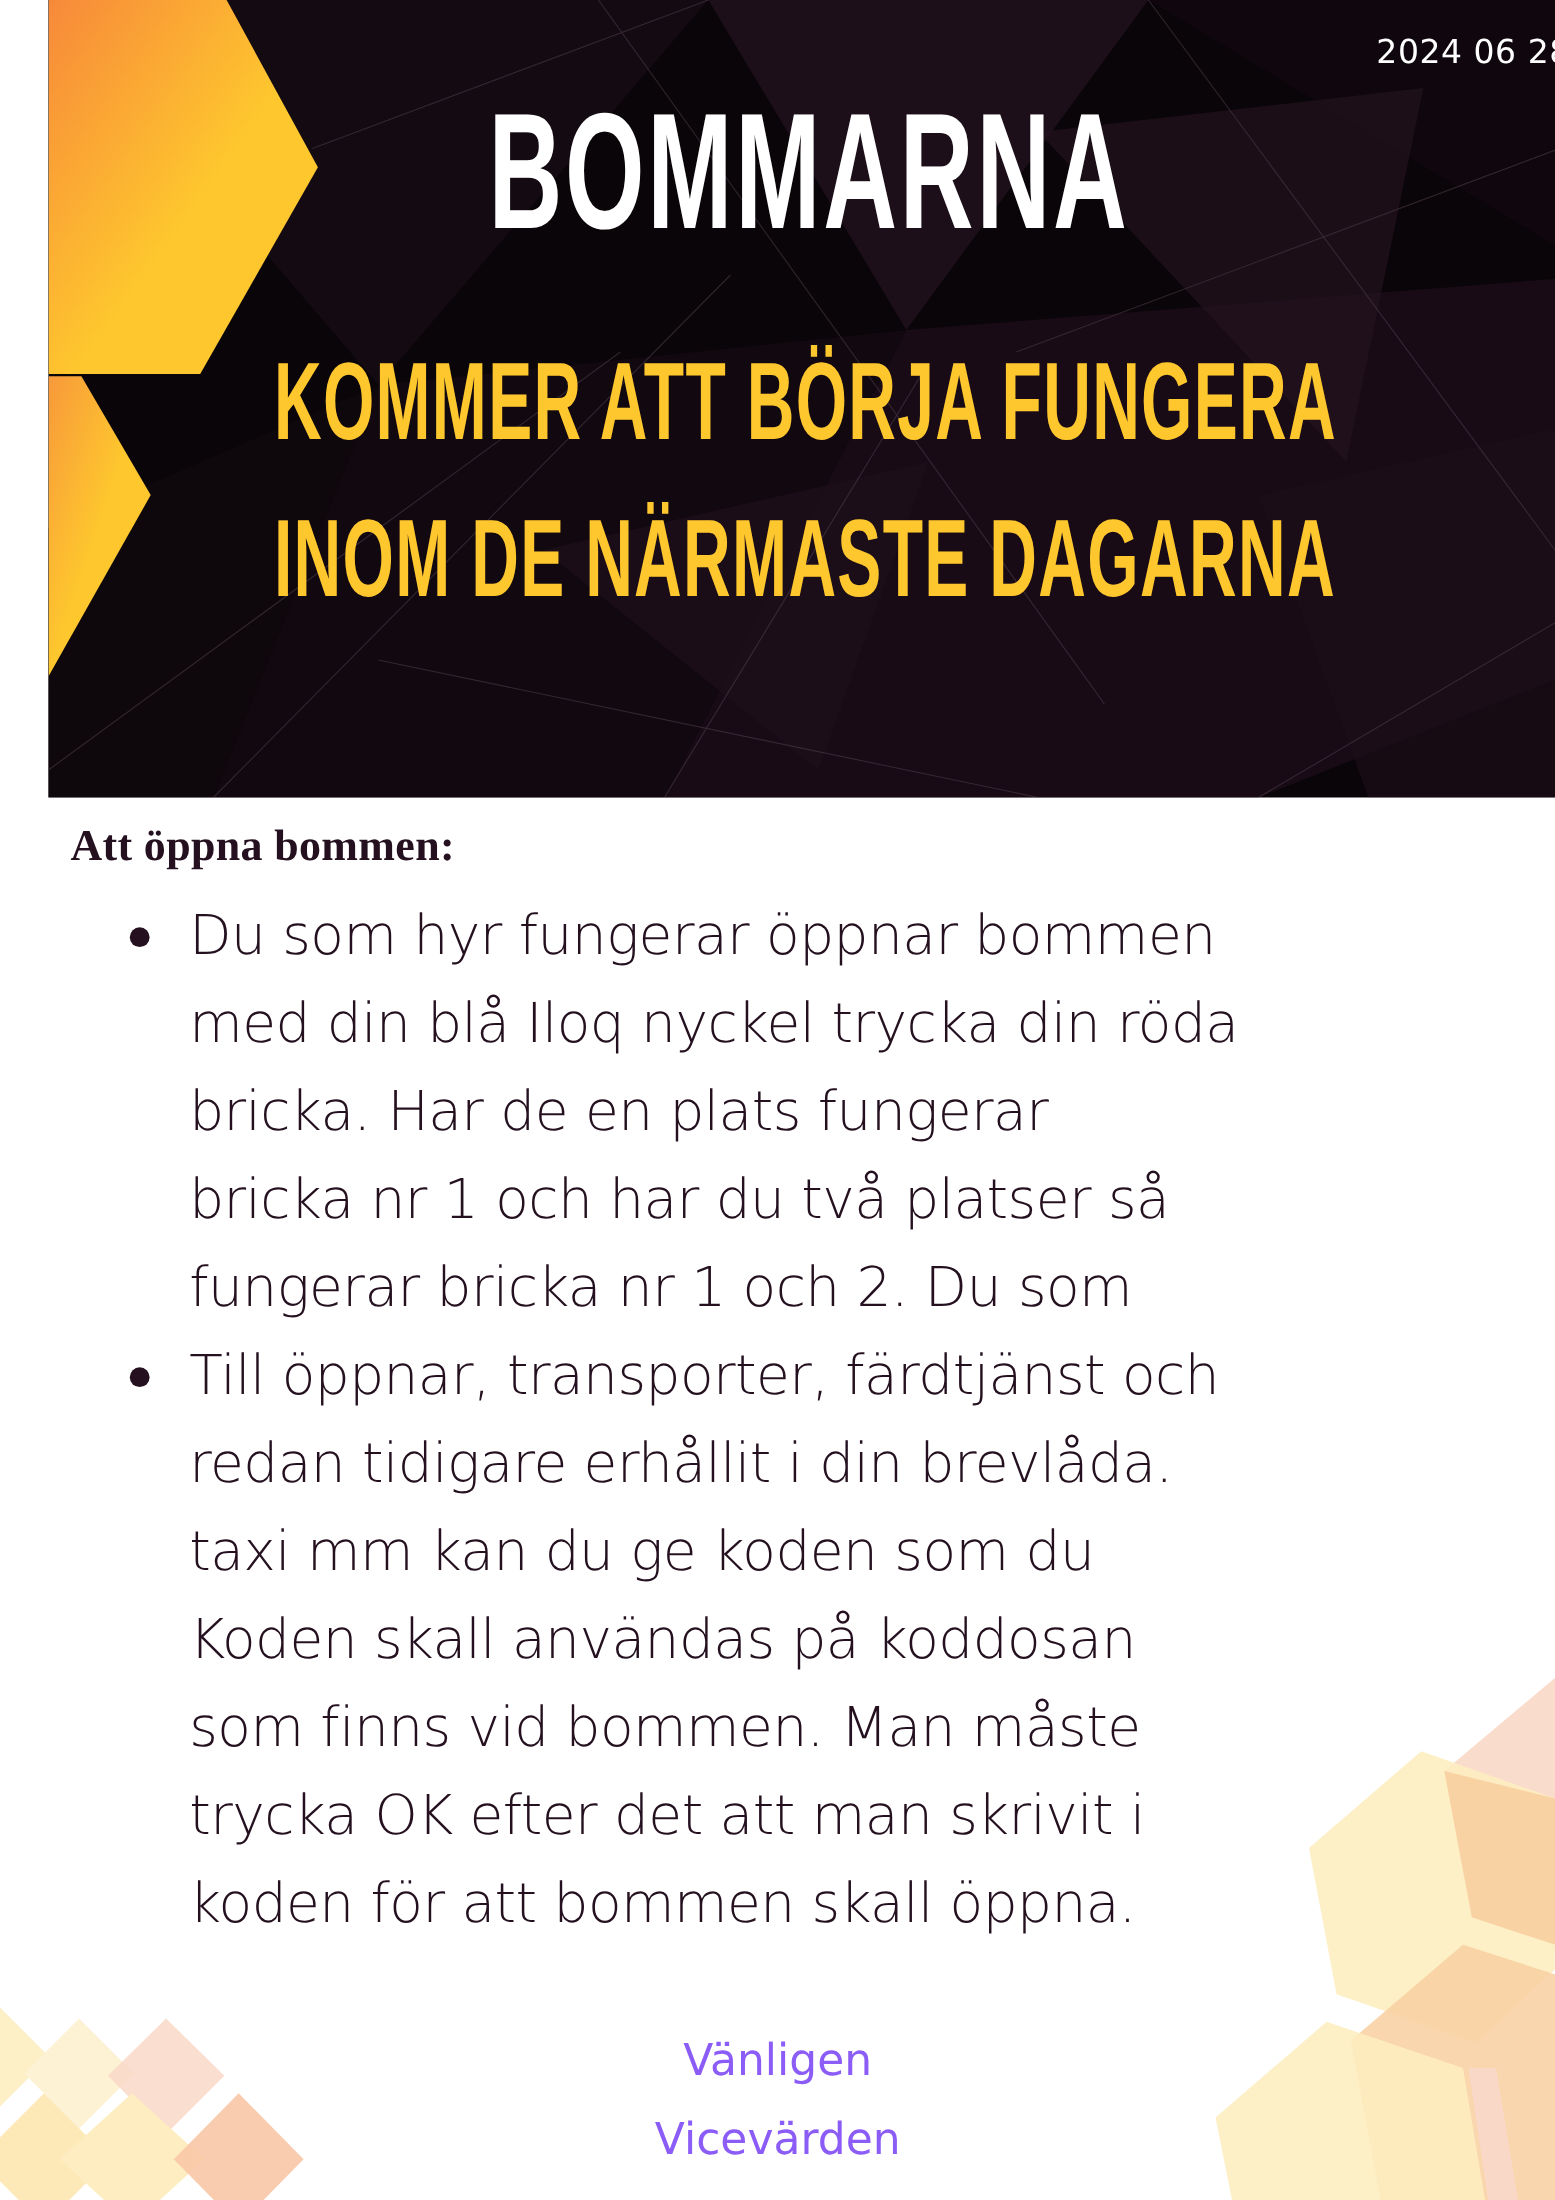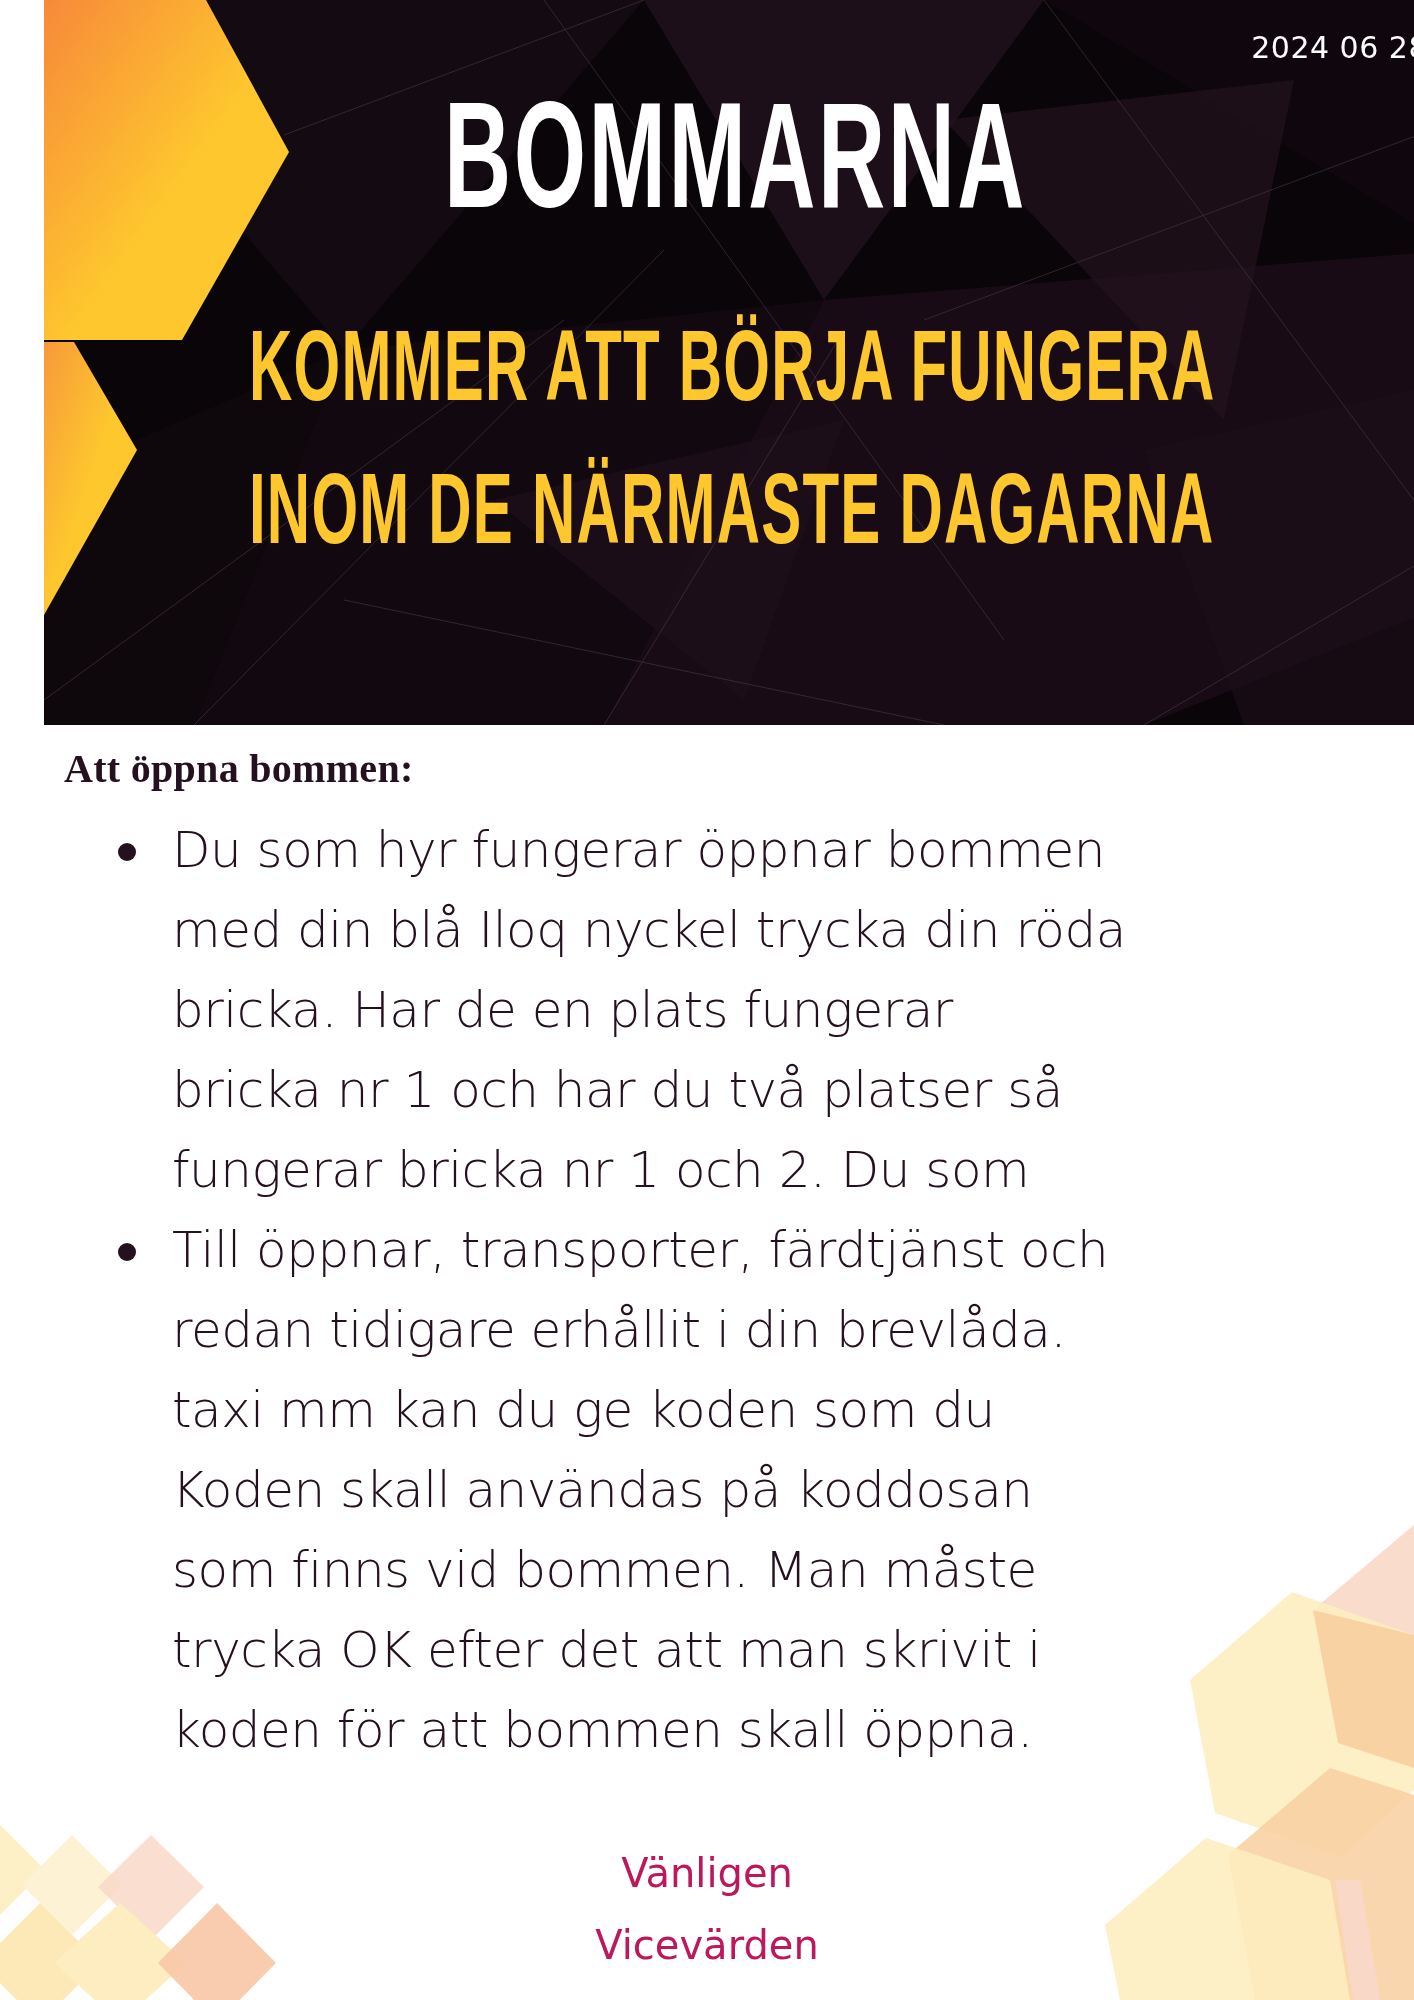--- a/index.html
+++ b/index.html
@@ -119,21 +119,21 @@
       display: block;
       white-space: nowrap;
     }
     .signoff {
       position: absolute;
       left: 0;
       width: 1414px;
       text-align: center;
       font-family: "DejaVu Sans", sans-serif;
       font-size: 40px;
-      color: #be185d;
+      color: #8b5cf6;
     }
     .signoff.s1 { top: 1125px; }
     .signoff.s2 { top: 1197px; }
 
     .deco {
       position: absolute;
     }
   </style>
 </head>
 <body>

